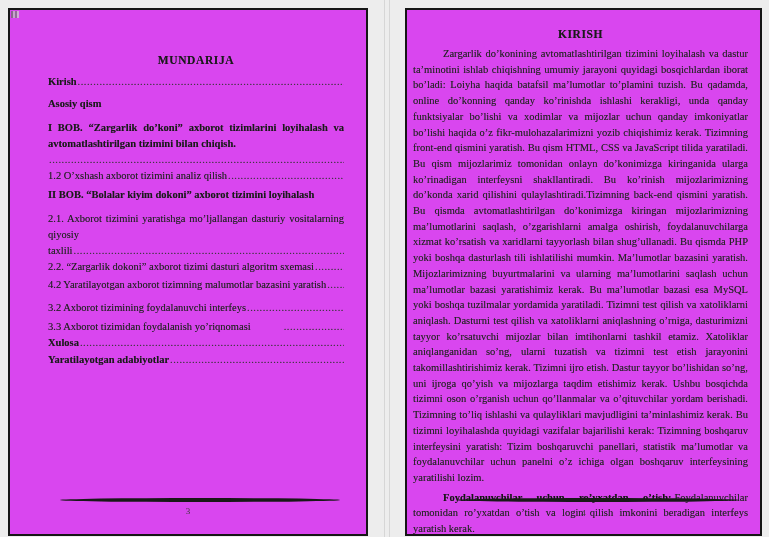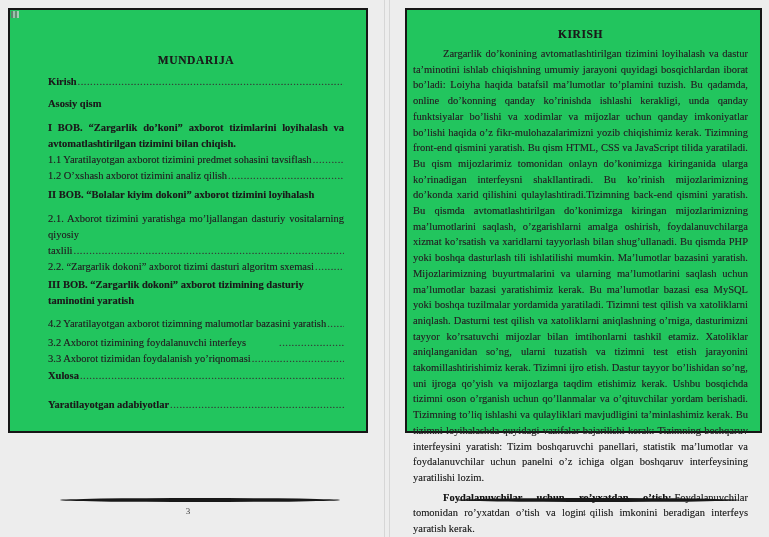--- a/index.html
+++ b/index.html
@@ -6,21 +6,21 @@
   body{
     width:769px;height:537px;position:relative;overflow:hidden;
     background:#ededed;
     font-family:"Liberation Serif","DejaVu Serif",serif;
     color:#222;
   }
   .gap-line{position:absolute;top:0;bottom:0;width:1px;background:#d6d6d6;}
   .gap-line-1{left:384px;}
   .gap-line-2{left:389px;}
   .page{
-    position:absolute;top:8px;height:425px;background:#22c55e;
+    position:absolute;top:8px;height:528px;background:#d946ef;
     border:2px solid #161616;box-sizing:border-box;
   }
   .page-left{left:8px;width:360px;padding:42px 22px 0 38px;}
   .page-right{left:405px;width:357px;padding:16px 12px 0 6px;}
   .scan-artifact{
     position:absolute;top:1px;left:1px;width:8px;height:7px;opacity:.75;
     background:linear-gradient(90deg,#6f6f6f 2px,#c2c2c2 2px 4px,#7a7a7a 4px 6px,#cfcfcf 6px);
   }
   .doc-title{
     margin:0;text-align:center;font-size:11.5px;font-weight:bold;
@@ -84,43 +84,39 @@
       <div class="toc-row bold">
         <span class="toc-label">Asosiy qism</span>
       </div>
       <div class="toc-row bold justify">
         <span class="toc-label">I BOB. “Zargarlik do’koni” axborot tizimlarini loyihalash va</span>
       </div>
       <div class="toc-row bold">
         <span class="toc-label">avtomatlashtirilgan tizimini bilan chiqish.</span>
       </div>
       <div class="toc-row flex">
-        <span class="toc-label">1.1 Yaratilayotgan axborot tizimini predmet sohasini tavsiflash</span>
         <span class="toc-dots">....................................................................................................................................................................</span>
       </div>
       <div class="toc-row flex">
         <span class="toc-label">1.2 O’xshash axborot tizimini analiz qilish</span>
         <span class="toc-dots">....................................................................................................................................................................</span>
       </div>
       <div class="toc-row bold">
         <span class="toc-label">II BOB. “Bolalar kiyim dokoni” axborot tizimini loyihalash</span>
       </div>
       <div class="toc-row justify">
         <span class="toc-label">2.1. Axborot tizimini yaratishga mo’ljallangan dasturiy vositalarning qiyosiy</span>
       </div>
       <div class="toc-row flex">
         <span class="toc-label">taxlili</span>
         <span class="toc-dots">....................................................................................................................................................................</span>
       </div>
       <div class="toc-row flex">
         <span class="toc-label">2.2. “Zargarlik dokoni” axborot tizimi dasturi algoritm sxemasi</span>
         <span class="toc-dots">....................................................................................................................................................................</span>
-      </div>
-      <div class="toc-row bold">
-        <span class="toc-label">III BOB. “Zargarlik dokoni” axborot tizimining dasturiy taminotini yaratish</span>
       </div>
       <div class="toc-row flex">
         <span class="toc-label">4.2 Yaratilayotgan axborot tizimning malumotlar bazasini yaratish</span>
         <span class="toc-dots">....................................................................................................................................................................</span>
       </div>
       <div class="toc-row flex">
         <span class="toc-label">3.2 Axborot tizimining foydalanuvchi interfeys</span>
         <span class="toc-dots">....................................................................................................................................................................</span>
       </div>
       <div class="toc-row flex">

